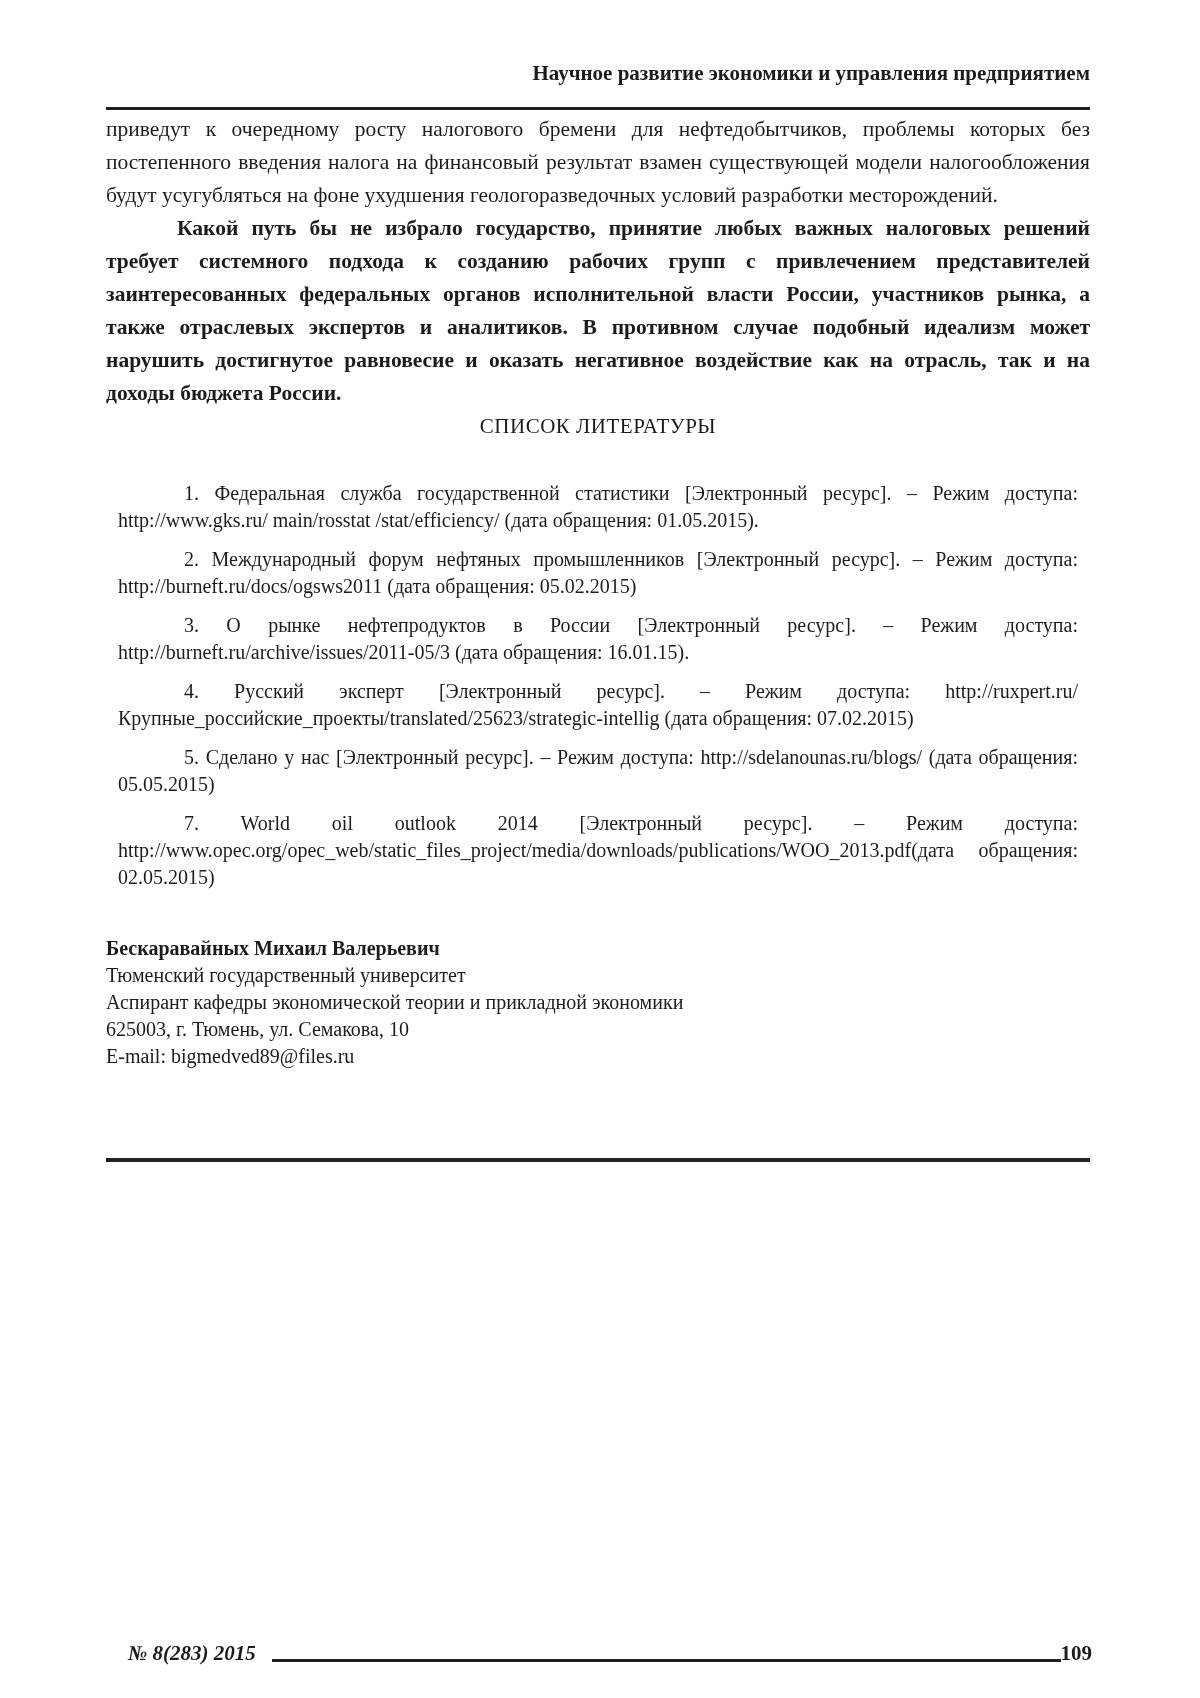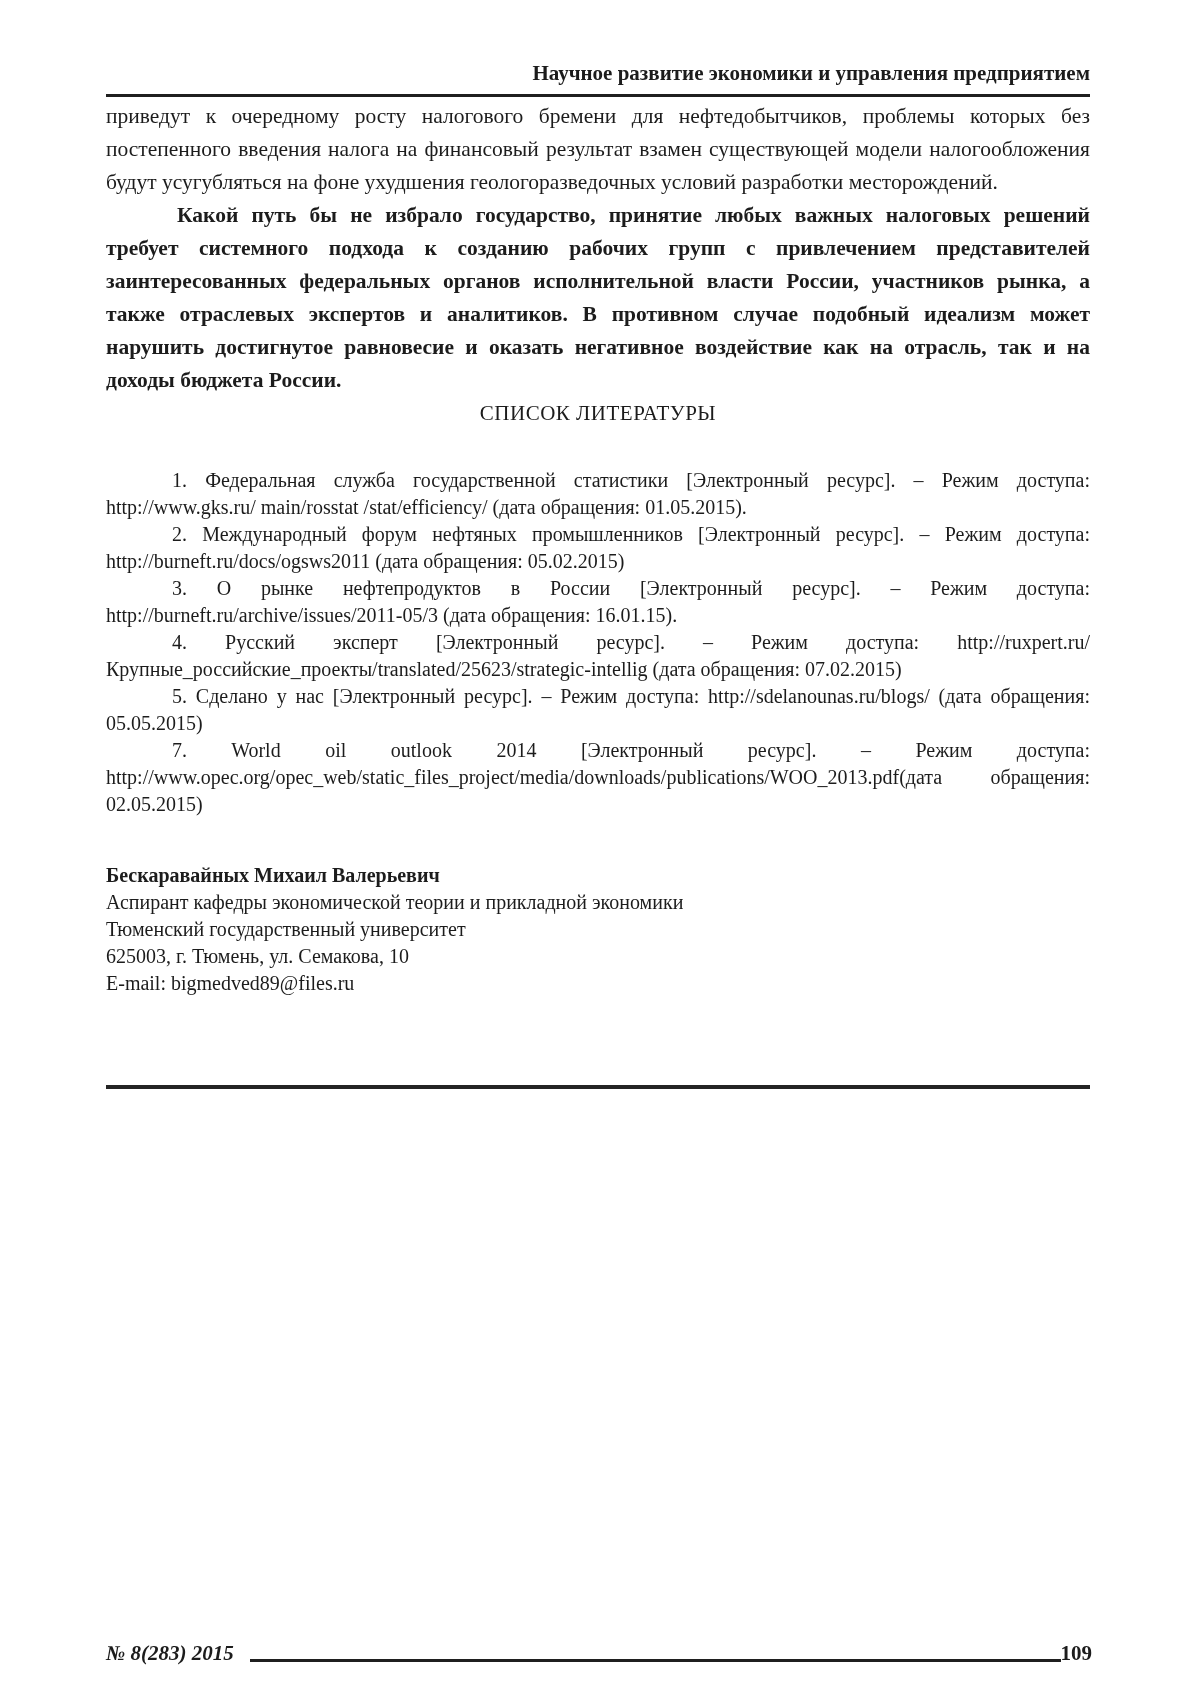--- a/index.html
+++ b/index.html
@@ -14,21 +14,21 @@
   }
   .content { position: absolute; left: 106px; right: 110px; top: 0; }
 
   .running-head {
     margin-top: 58px;
     text-align: right;
     font-weight: bold;
     font-size: 21px;
     line-height: 31px;
     border-bottom: 3px solid #1f1f1f;
-    padding-bottom: 5px;
+    padding-bottom: 18px;
   }
 
   .body-par {
     font-size: 21.5px;
     line-height: 33px;
     text-align: justify;
     margin: 0;
   }
   .body-par.first { margin-top: 3px; }
   .body-par.indent { text-indent: 71px; font-weight: bold; }
@@ -40,21 +40,21 @@
     line-height: 33px;
     letter-spacing: 0.5px;
   }
 
   .bib-list { margin-top: 37px; }
   .bib-item {
     font-size: 20px;
     line-height: 27px;
     text-align: justify;
     text-indent: 66px;
-    margin: 0;
+    margin: 12px;
     overflow-wrap: break-word;
   }
 
   .author-block {
     margin-top: 44px;
     font-size: 20px;
     line-height: 27px;
   }
   .author-name { font-weight: bold; }
 
@@ -69,21 +69,21 @@
     position: absolute;
     left: 106px;
     right: 108px;
     top: 1597px;
     display: flex;
     align-items: flex-end;
     font-size: 21px;
     font-weight: bold;
     line-height: 27px;
   }
-  .footer-issue { font-style: italic; white-space: nowrap; }
+  .footer-issue { font-style: italic; white-space: nowrap; margin-left: 22px; }
   .footer-line {
     flex: 1;
     border-bottom: 3px solid #1f1f1f;
     margin: 0 0 5px 16px;
     height: 0;
   }
   .footer-page { white-space: nowrap; margin-top: 43px; }
 </style>
 </head>
 <body>
@@ -103,22 +103,22 @@
       <p class="bib-item">1. Федеральная служба государственной статистики [Электронный ресурс]. – Режим доступа: http://www.gks.ru/ main/rosstat /stat/efficiency/ (дата обращения: 01.05.2015).</p>
       <p class="bib-item">2. Международный форум нефтяных промышленников [Электронный ресурс]. – Режим доступа: http://burneft.ru/docs/ogsws2011 (дата обращения: 05.02.2015)</p>
       <p class="bib-item">3. О рынке нефтепродуктов в России [Электронный ресурс]. – Режим доступа: http://burneft.ru/archive/issues/2011-05/3 (дата обращения: 16.01.15).</p>
       <p class="bib-item">4. Русский эксперт [Электронный ресурс]. – Режим доступа: http://ruxpert.ru/Крупные_российские_проекты/translated/25623/strategic-intellig (дата обращения: 07.02.2015)</p>
       <p class="bib-item">5. Сделано у нас [Электронный ресурс]. – Режим доступа: http://sdelanounas.ru/blogs/ (дата обращения: 05.05.2015)</p>
       <p class="bib-item">7. World oil outlook 2014 [Электронный ресурс]. – Режим доступа: http://www.opec.org/opec_web/static_files_project/media/downloads/publications/WOO_2013.pdf(дата обращения: 02.05.2015)</p>
     </div>
 
     <div class="author-block">
       <div class="author-name">Бескаравайных Михаил Валерьевич</div>
+      <div>Тюменский государственный университет</div>
       <div>Аспирант кафедры экономической теории и прикладной экономики</div>
-      <div>Тюменский государственный университет</div>
       <div>625003, г. Тюмень, ул. Семакова, 10</div>
       <div>E-mail: bigmedved89@files.ru</div>
     </div>
 
     <hr class="mid-rule">
   </div>
 
   <div class="footer">
     <span class="footer-issue">№ 8(283) 2015</span>
     <span class="footer-line"></span>

